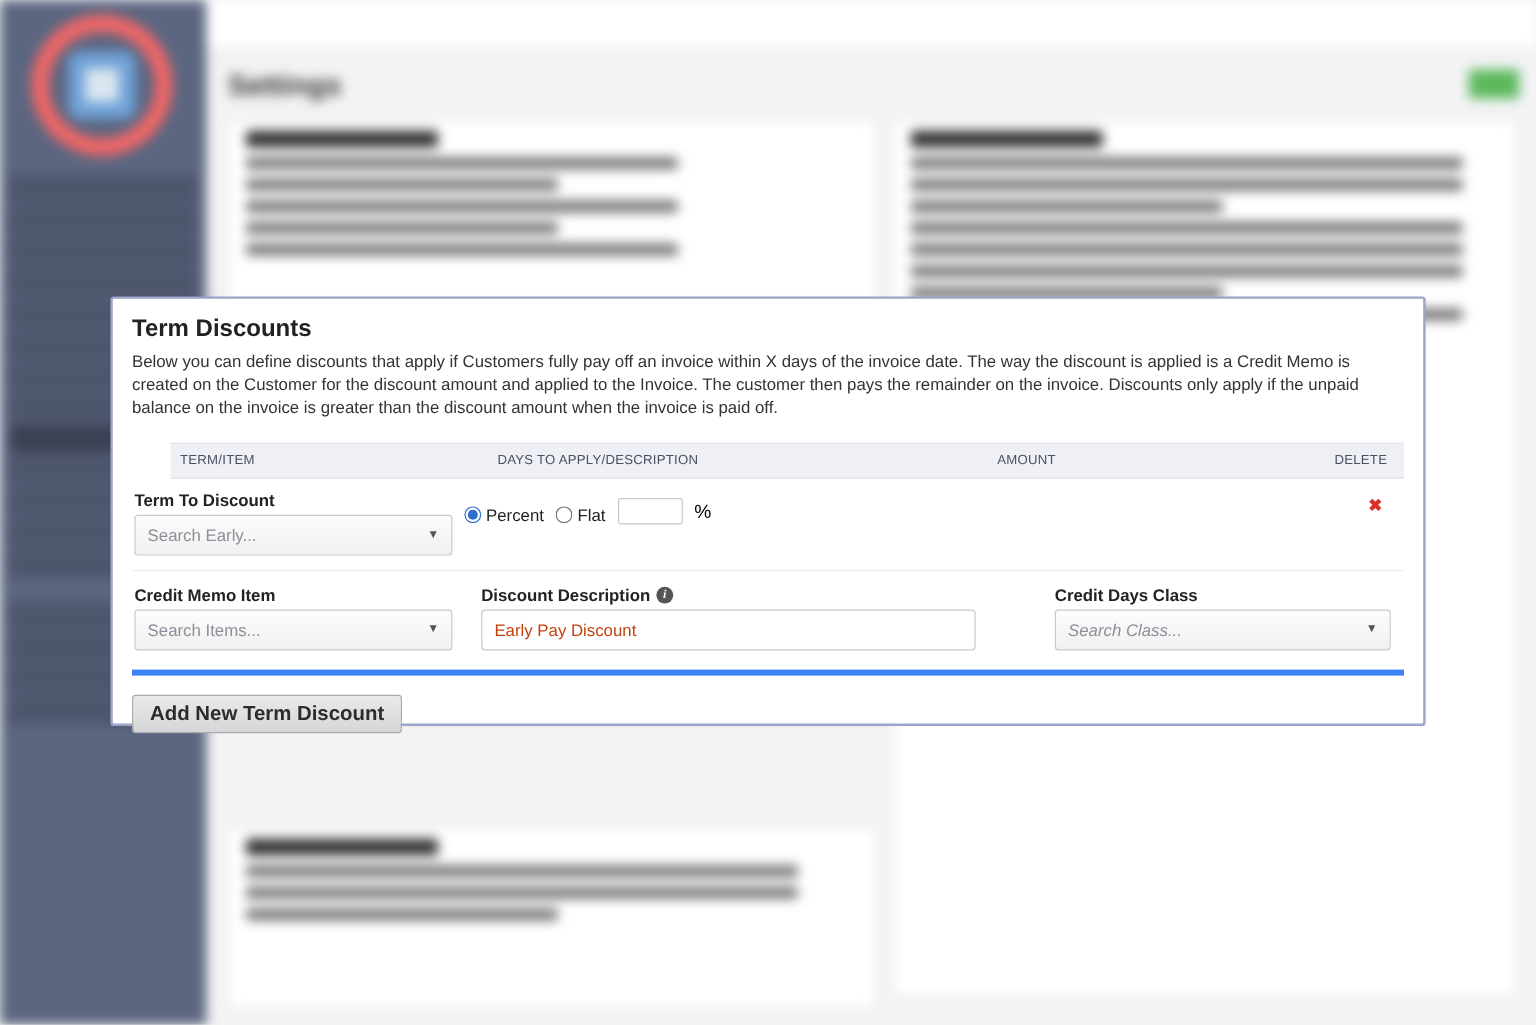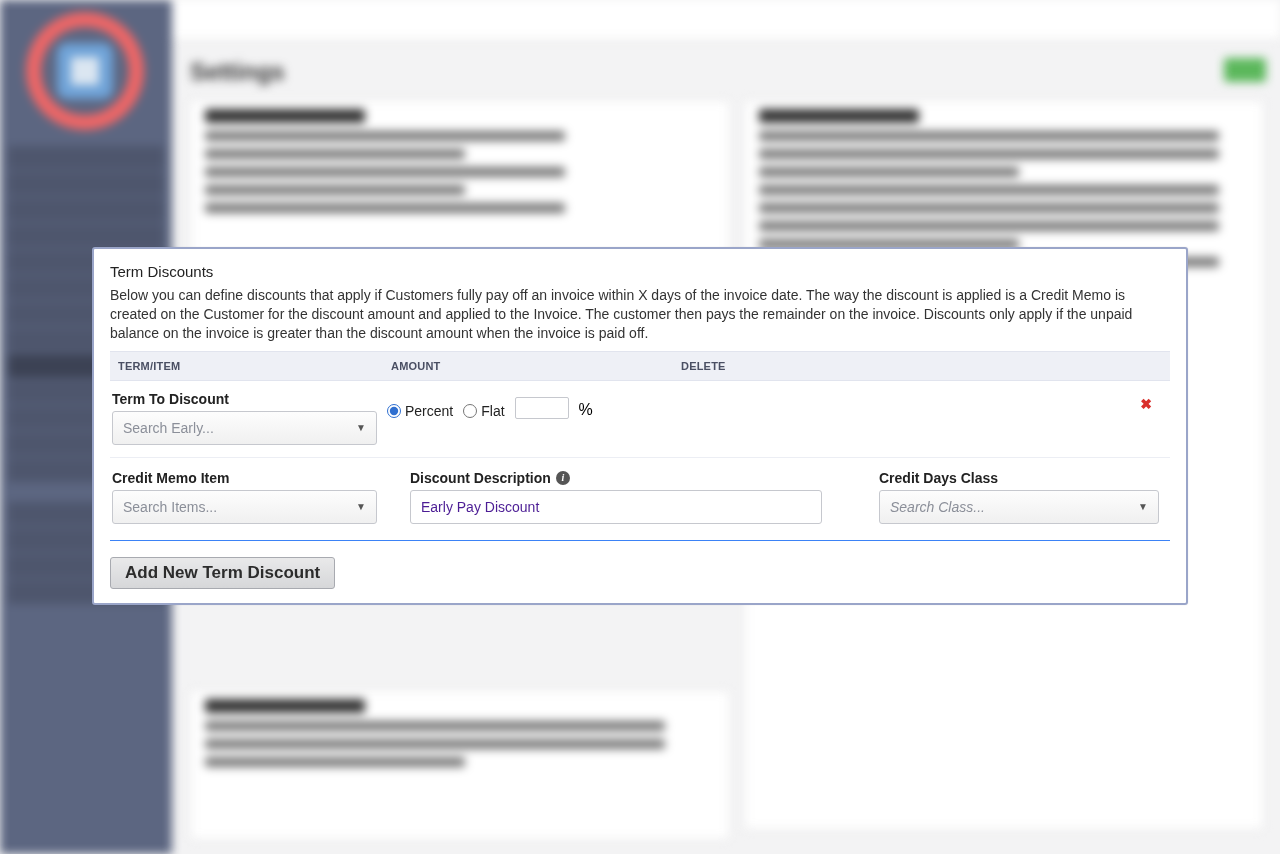--- a/index.html
+++ b/index.html
@@ -34,32 +34,33 @@
     position: absolute;
     left: 92px; top: 247px;
     width: 1096px; height: 358px;
     background: #fff;
     border: 2px solid #9aa5c9;
     border-radius: 3px;
     padding: 14px 16px 18px 16px;
     box-shadow: 0 0 0 1px rgba(0,0,0,0.02);
   }
   .panel h3 {
-    font-size: 15px; font-weight: 400; color: #222; margin-bottom: 6px;
+    font-size: 20px; font-weight: 700; color: #222; margin-bottom: 6px;
   }
   .panel p.desc {
-    font-size: 14px; color: #333; line-height: 1.35; margin-bottom: 8px;
+    font-size: 14px; color: #333; line-height: 1.35; margin-bottom: 20px;
   }
   .tbl-head {
     display: flex;
     background: #eef0f6;
     border-top: 1px solid #e1e4ee;
     border-bottom: 1px solid #e1e4ee;
-    font-size: 11px; font-weight: 700; color: #4a4f63; letter-spacing: .2px;
+    font-size: 11px; font-weight: 400; color: #4a4f63; letter-spacing: .2px;
     padding: 8px 6px;
+    margin-left: 32px;
   }
   .col-term { width: 275px; padding-left:2px;}
   .col-days { width: 430px; }
   .col-amt  { width: 290px; }
   .col-del  { flex:1; padding-right:8px;}
   .row1 {
     display:flex; align-items:flex-start;
     padding: 10px 6px 12px 2px;
     border-bottom: 1px solid #eceef4;
   }
@@ -84,37 +85,37 @@
   }
   input.mini-input { padding: 0 3px; font-size:13px; }
   .radio-wrap { display:flex; align-items:center; gap:4px; font-size:14px; color:#222; }
   .radio-wrap input[type=radio] { accent-color:#2f6fd0; width:14px; height:14px; }
   .amt-input {
     width:54px; height:22px; border:1px solid #c6c8ce; border-radius:2px; background:#fff;
     padding:0 4px; font-size:13px;
   }
   .del-x { color:#d9302c; font-size:14px; font-weight:700; cursor:pointer; }
   .row2 {
-    display:flex; gap:0;
+    display:flex; gap:14px;
     padding: 12px 6px 16px 2px;
-    border-bottom: 1px solid #3b82f6;
+    border-bottom: 5px solid #3b82f6;
   }
   .field { display:flex; flex-direction:column; }
   .field .lbl { display:flex; align-items:center; gap:5px; }
   .info-ic {
     display:inline-flex; width:14px; height:14px; border-radius:50%;
     background:#555; color:#fff; font-size:10px; font-weight:700;
     align-items:center; justify-content:center; font-style:italic; font-family:Georgia,serif;
   }
   .txt-input {
     height:34px; border:1px solid #c6c8ce; border-radius:3px; background:#fff;
-    padding:0 10px; font-size:14px; color:#4c1d95;
+    padding:0 10px; font-size:14px; color:#c2410c;
   }
   .field.f1 { width:275px; }
-  .field.f2 { flex:1; min-width:350px;margin-left:23px; }
+  .field.f2 { flex:1; min-width:350px; }
   .field.f2 .txt-input { width:412px; }
   .field.f3 { width:285px; }
   .field.f3 .sel { width:280px;font-style:italic; }
   .add-btn {
     margin-top:16px;
     height:32px; padding:0 14px;
     border:1px solid #a8aab0; border-radius:3px;
     background: linear-gradient(#e9e9ea,#d6d7d9);
     font-size:17px; font-weight:700; color:#2c2c2c;
     cursor:pointer;
@@ -182,20 +183,21 @@
       <div class="fake-line w2"></div>
   </div>
 </div>
 
 <div class="panel">
   <h3>Term Discounts</h3>
   <p class="desc">Below you can define discounts that apply if Customers fully pay off an invoice within X days of the invoice date. The way the discount is applied is a Credit Memo is created on the Customer for the discount amount and applied to the Invoice. The customer then pays the remainder on the invoice. Discounts only apply if the unpaid balance on the invoice is greater than the discount amount when the invoice is paid off.</p>
 
   <div class="tbl-head">
     <div class="col-term">TERM/ITEM</div>
+    <div class="col-days">DAYS TO APPLY/DESCRIPTION</div>
     <div class="col-amt">AMOUNT</div>
     <div class="col-del">DELETE</div>
   </div>
 
   <div class="row1">
     <div class="c1">
       <div class="lbl">Term To Discount</div>
       <div class="sel">
         <span>Search Early...</span>
         <span class="chev">▼</span>

